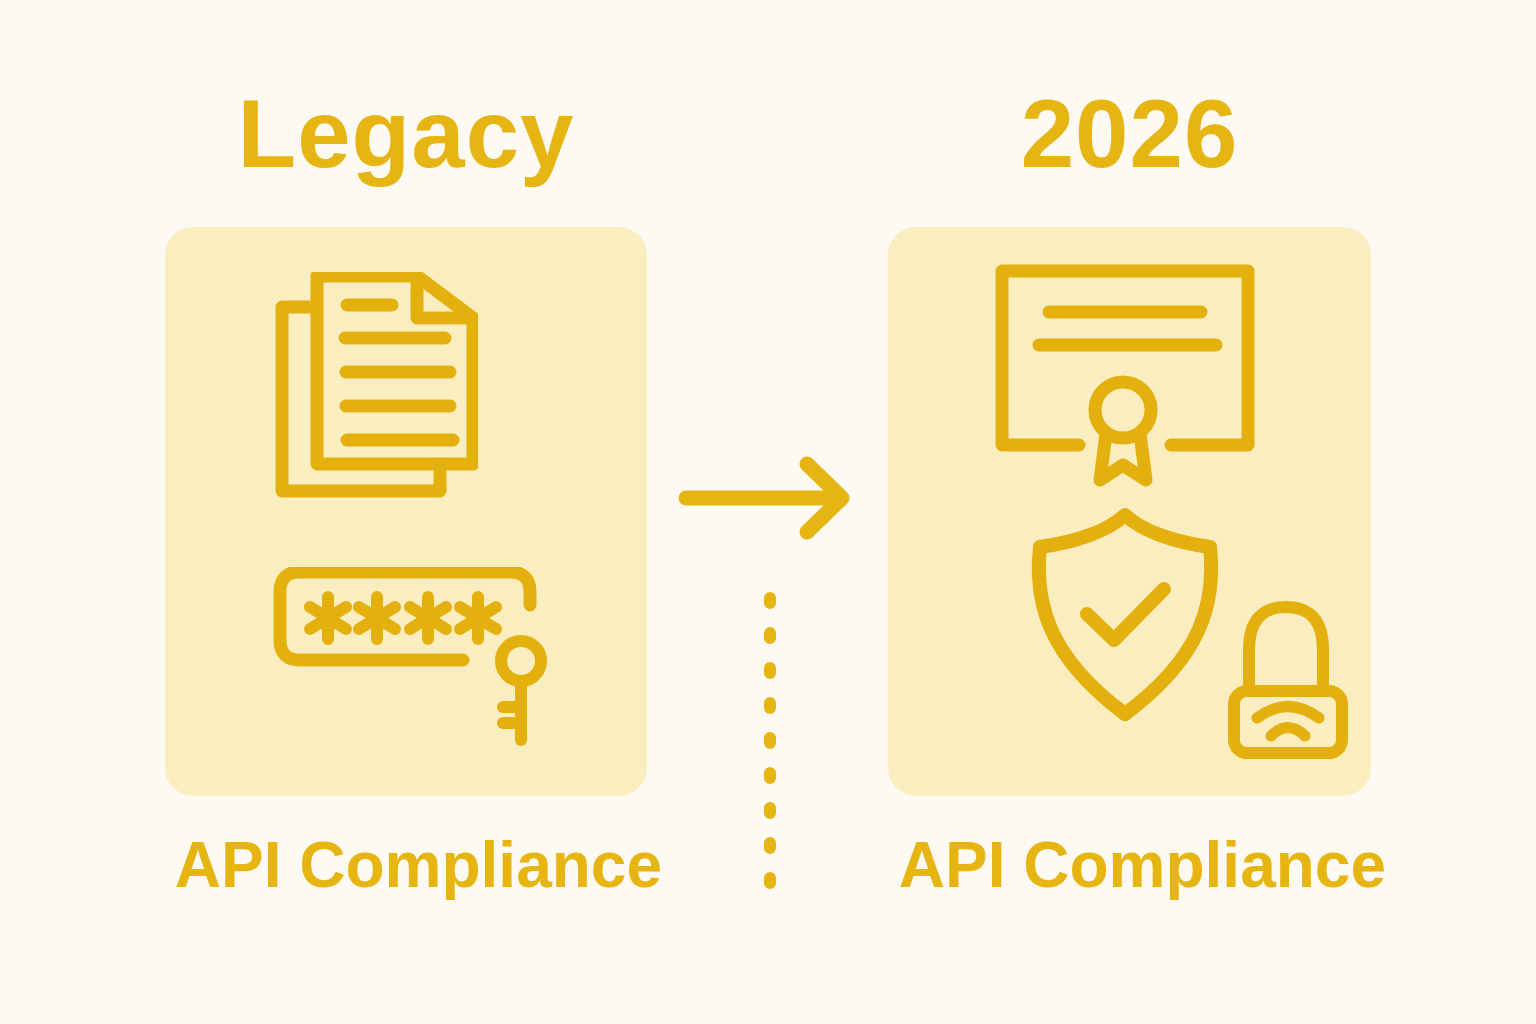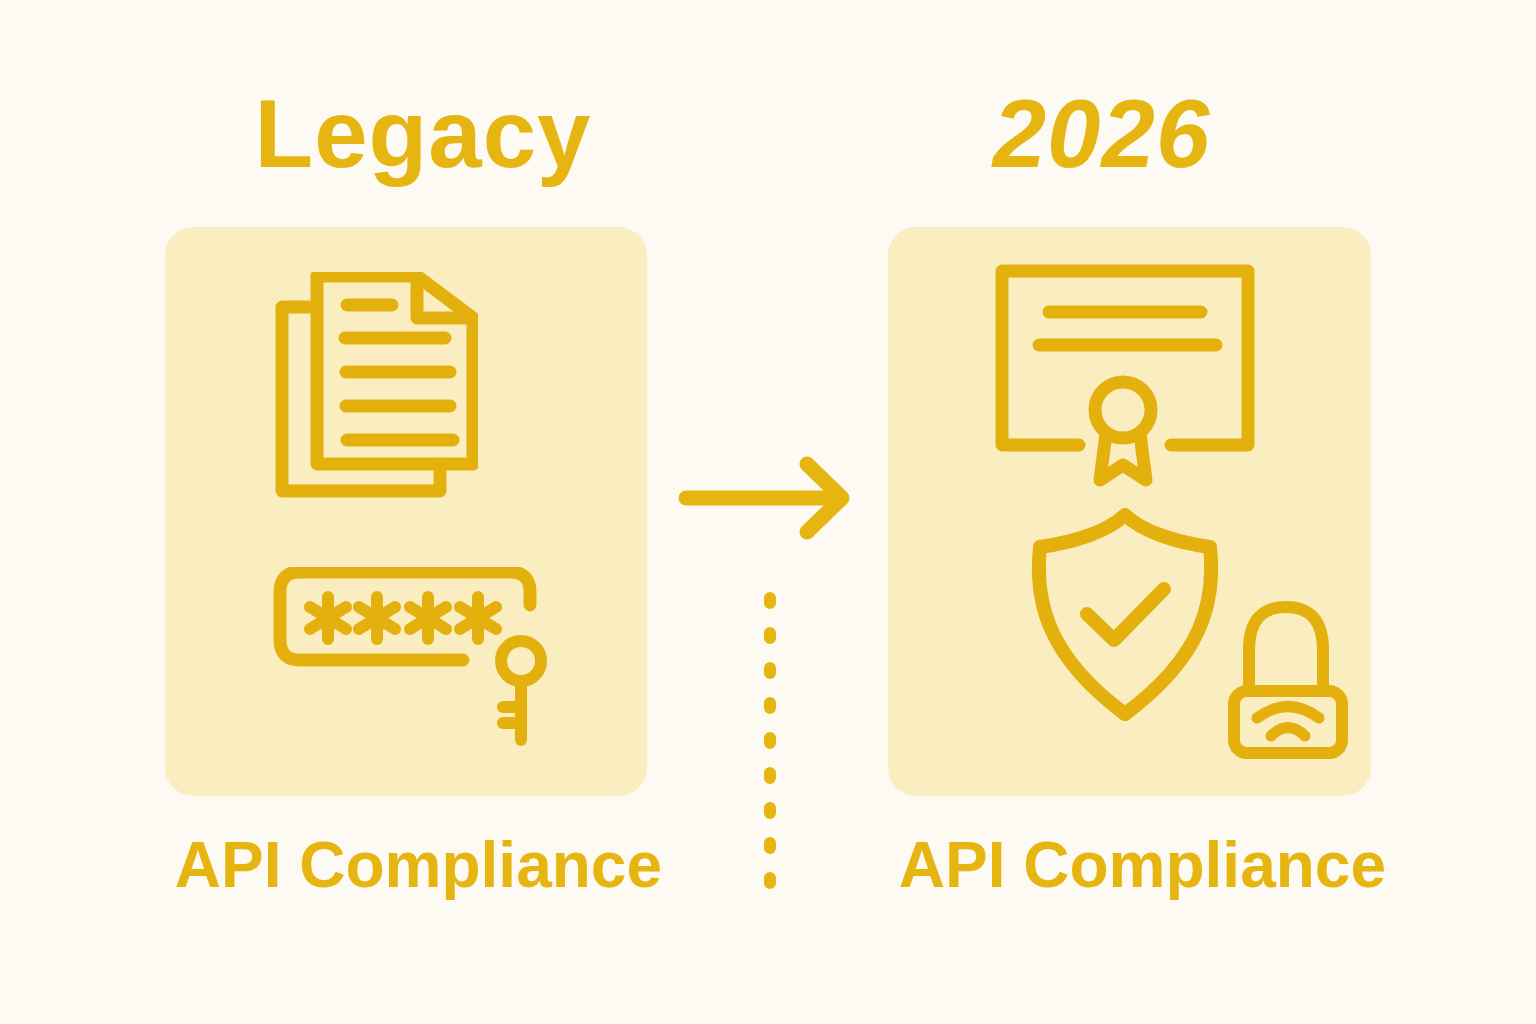--- a/index.html
+++ b/index.html
@@ -20,22 +20,22 @@
   .title {
     position: absolute;
     top: 86px;
     font-size: 96px;
     font-weight: 700;
     color: var(--gold);
     text-align: center;
     line-height: 1.0;
     letter-spacing: 1px;
   }
-  .title.left-col  { left: 182px; width: 482px; }
-  .title.right-col { left: 860px; width: 483px; font-style: italic; }
+  .title.left-col  { left: 165px; width: 482px; }
+  .title.right-col { left: 888px; width: 483px; }
 
   .panel {
     position: absolute;
     top: 227px;
     height: 569px;
     background: var(--panel);
     border-radius: 28px;
   }
   .panel.left-col  { left: 165px; width: 482px; }
   .panel.right-col { left: 888px; width: 483px; }

